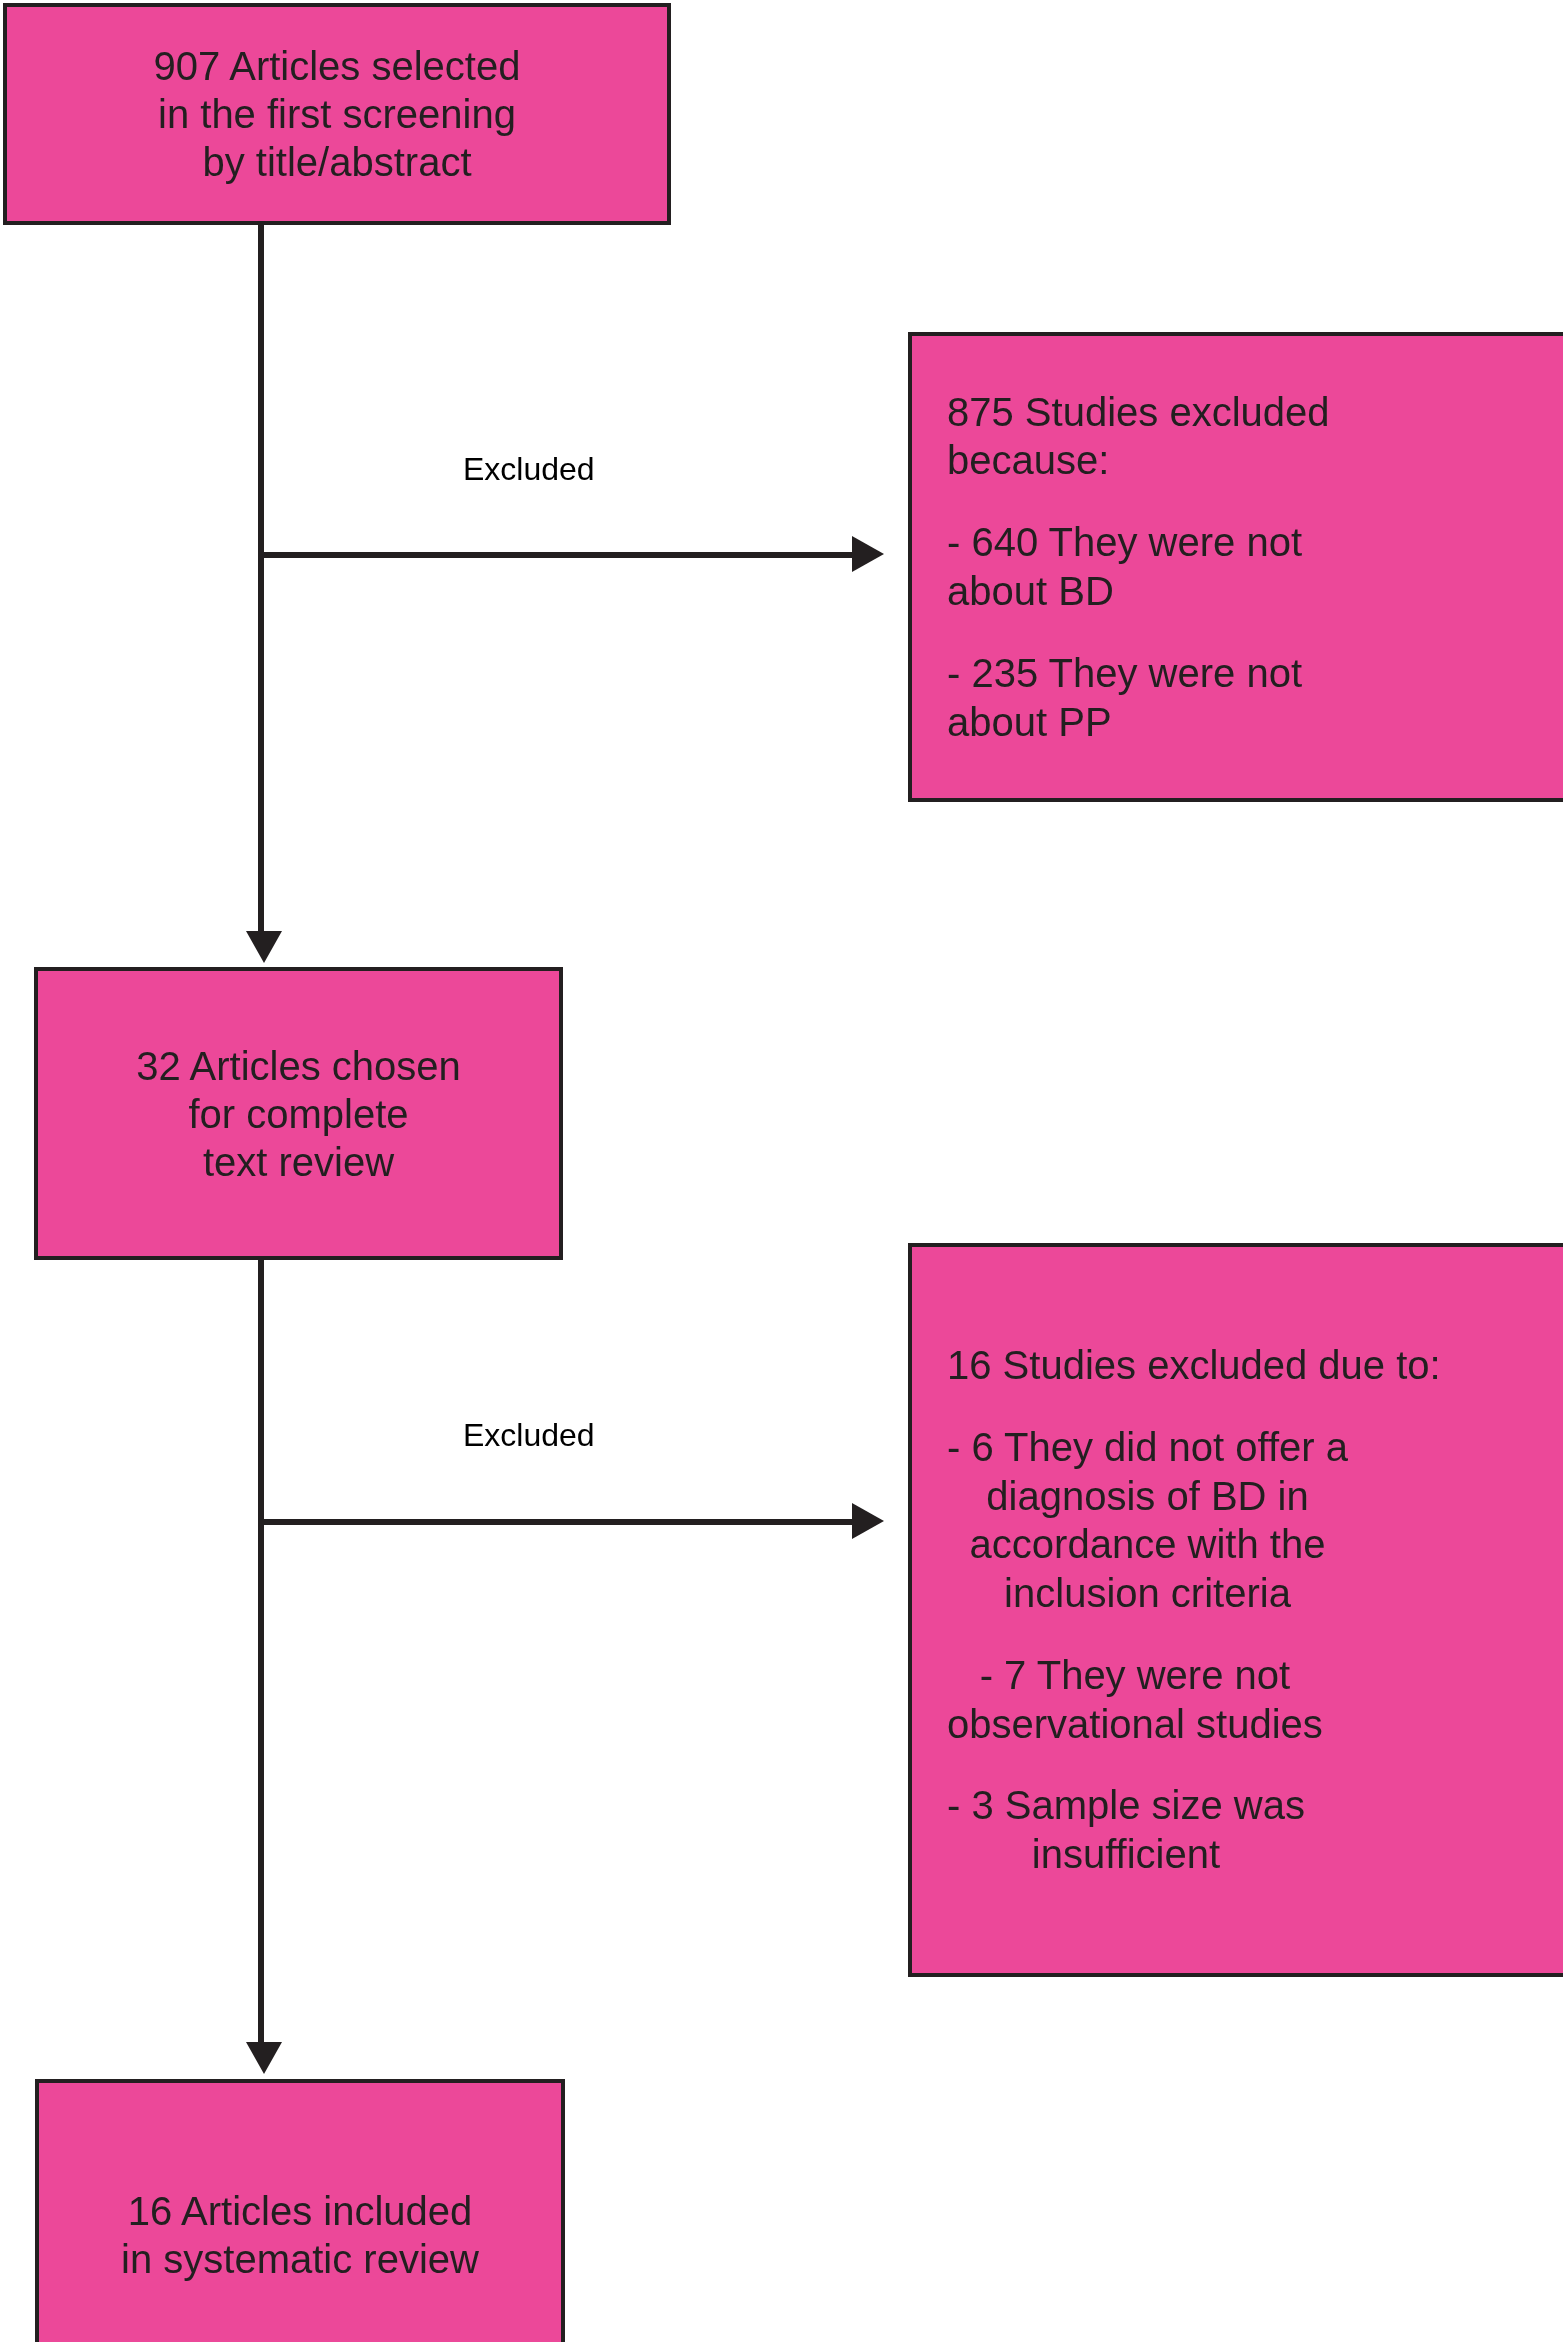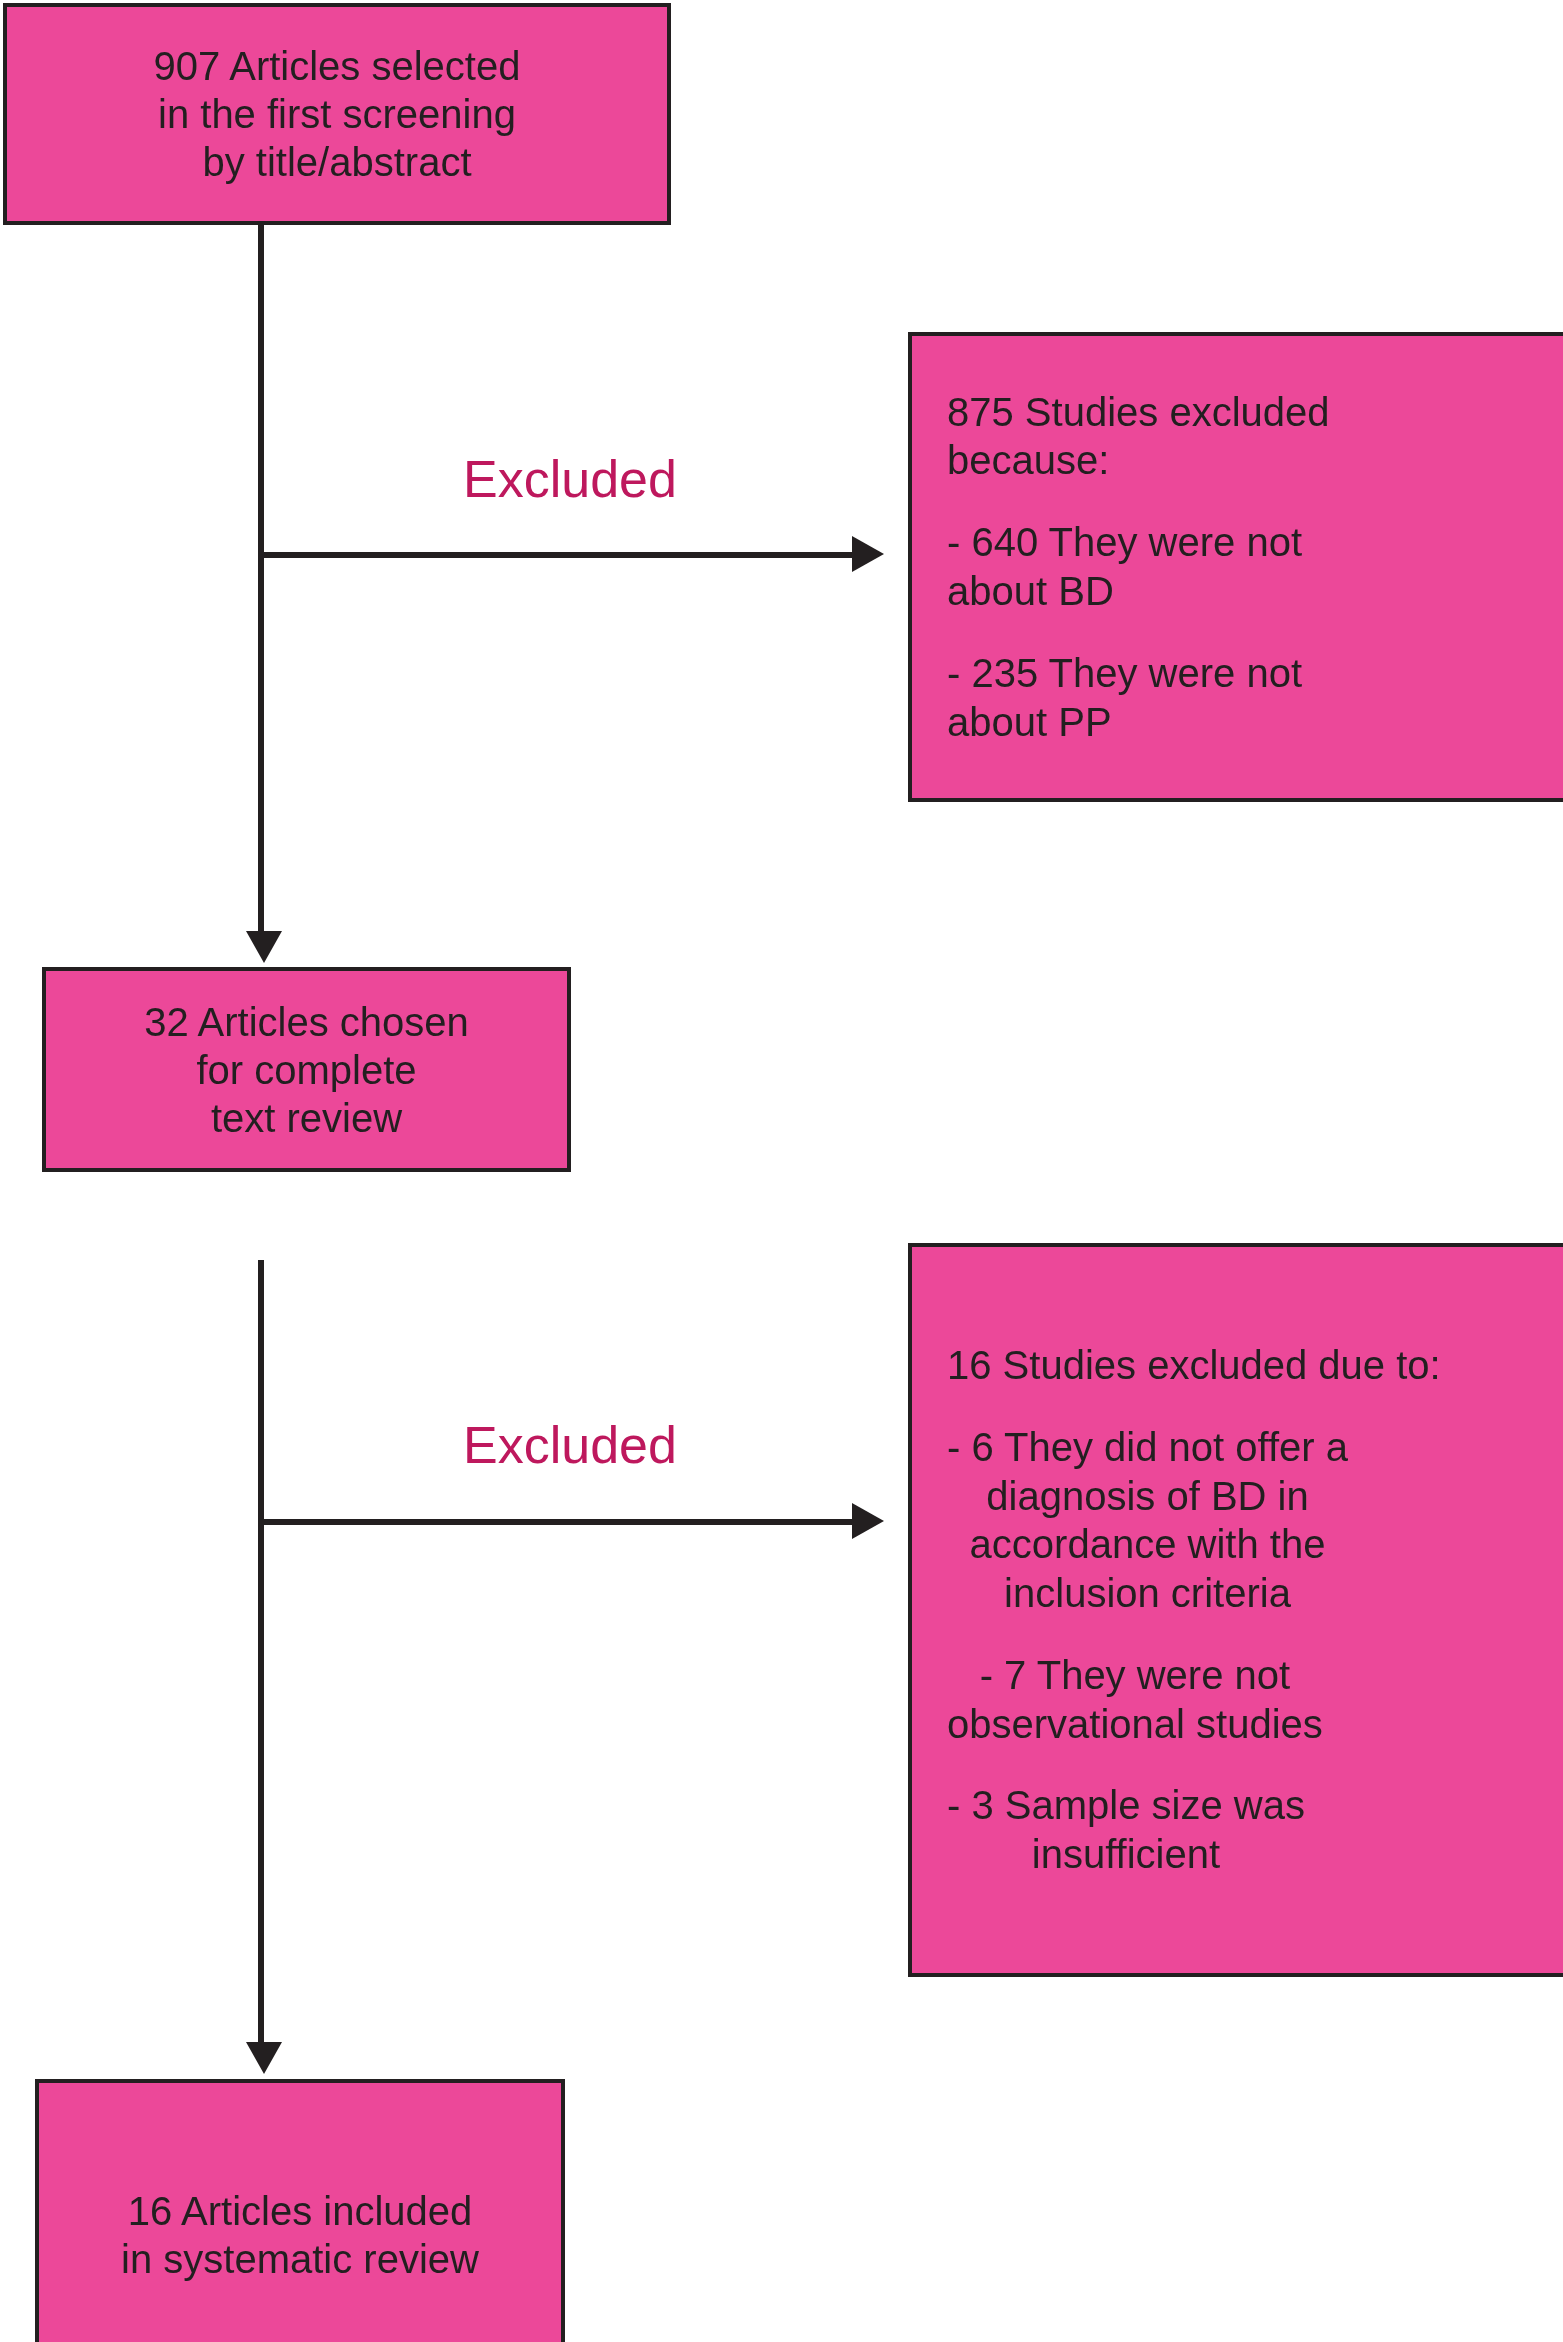--- a/index.html
+++ b/index.html
@@ -48,22 +48,22 @@
   #box-screening {
     left: 3px;  top: 3px;
     width: 668px; height: 222px;
   }
   #box-excluded-first {
     left: 887px; top: 332px;
     width: 675px; height: 470px;
     padding: 25.6px 0 25.6px 35px;
   }
   #box-fulltext {
-    left: 42px; top: 967px;
-    width: 529px; height: 205px;
+    left: 34px; top: 967px;
+    width: 529px; height: 293px;
   }
   #box-excluded-second {
     left: 887px; top: 1243px;
     width: 669px; height: 734px;
     padding: 23.6px 0 23.6px 35px;
     text-align: center;
   }
   #box-included {
     left: 35px; top: 2079px;
     width: 530px; height: 312px;
@@ -108,23 +108,23 @@
   #trunk-2 { left: 258px; top: 1260px; height: 788px; }
   #arrowhead-2 { left: 246px; top: 2042px; }
 
   
   #branch-2 { left: 261px; top: 1519px; width: 594px; }
   #arrowhead-branch-2 { left: 852px; top: 1503px; }
 
   
   .edge-label {
     position: absolute;
-    font-size: 52px;
+    font-size: 32px;
     line-height: 1;
-    color: #be185d;
+    color: #000000;
     white-space: nowrap;
   }
   #label-excluded-1 { left: 463px; top: 453px; }
   #label-excluded-2 { left: 463px; top: 1419px; }
 </style>
 </head>
 <body>
 
 <div id="page">
 

